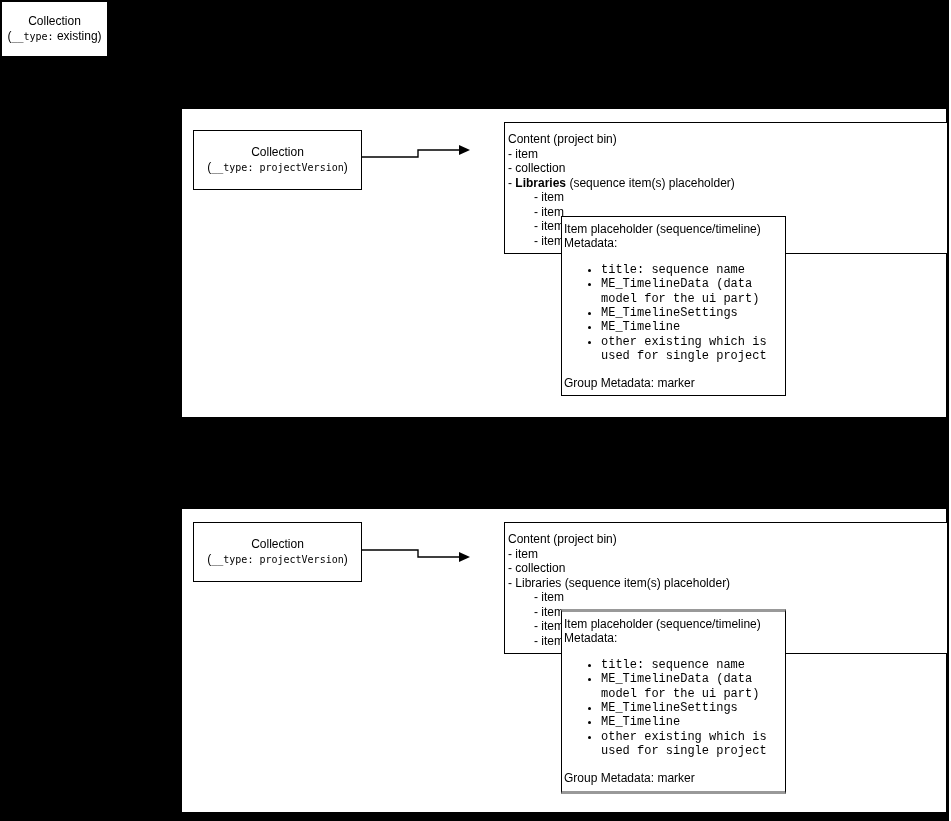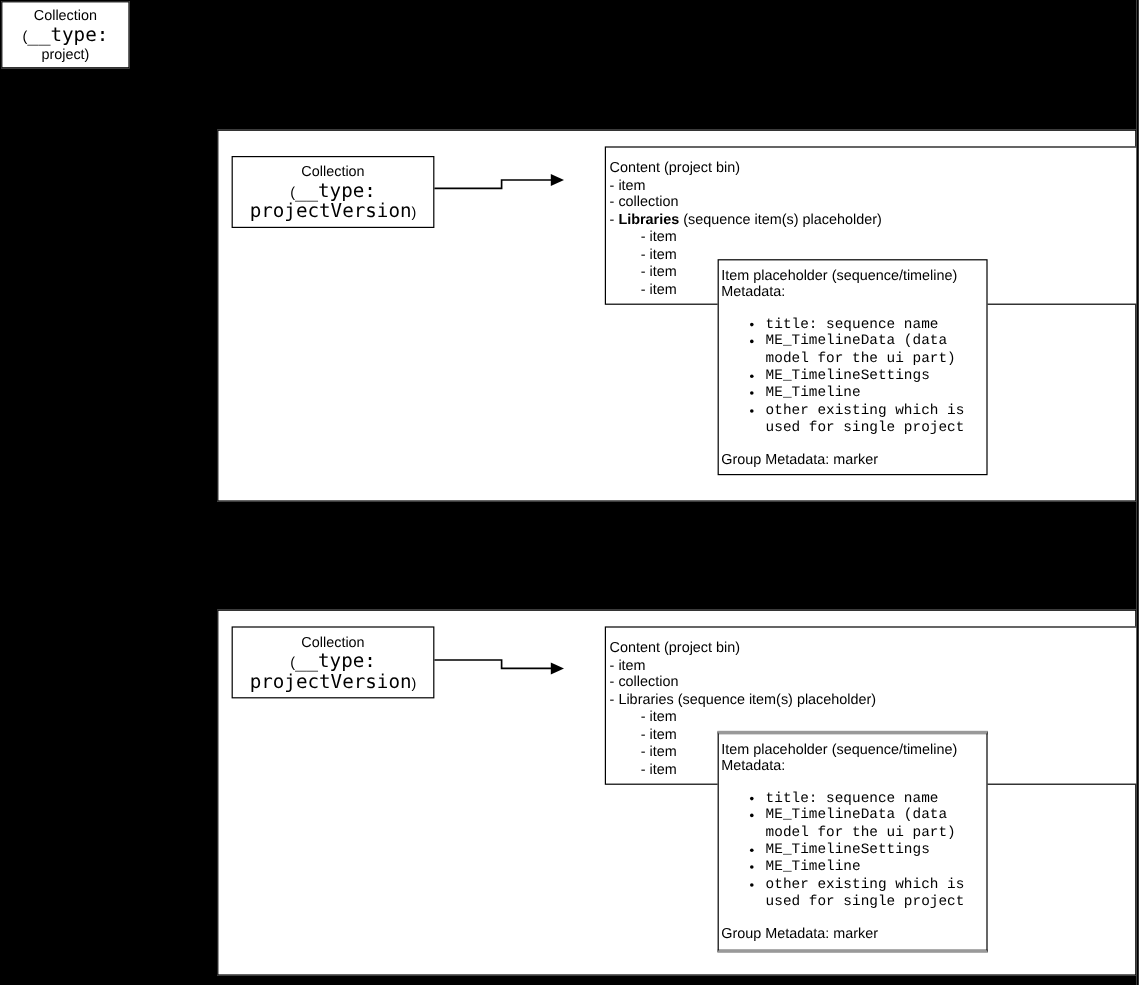--- a/index.html
+++ b/index.html
@@ -2,21 +2,21 @@
 <html><head>
 <meta charset="utf-8">
 <style>
   html,body{margin:0;padding:0;}
   body{
     width:951px;height:821px;position:relative;overflow:hidden;
     background:#000000;
     font-family:"Liberation Sans", sans-serif;
     font-size:12px;color:#000000;
   }
-  .mono{font-family:"DejaVu Sans Mono", monospace;font-size:16px;}
+  .mono{font-family:"DejaVu Sans Mono", monospace;font-size:10px;}
   .root-box{
     position:absolute;left:1px;top:1px;width:107px;height:56px;
     background:#ffffff;border:1px solid #000;box-sizing:border-box;
     display:flex;flex-direction:column;align-items:center;justify-content:center;
     text-align:center;line-height:15px;
   }
   .panel{
     position:absolute;left:181px;width:766px;background:#ffffff;
     border:1px solid #000;box-sizing:border-box;
   }
@@ -34,40 +34,40 @@
   .content-box{
     position:absolute;left:290px;top:13px;width:450px;height:132px;
     background:#ffffff;border:1px solid #000;box-sizing:border-box;
     padding:9px 4px 2px 3px;line-height:14.5px;margin-left:32px;
   }
   .content-box .indent{padding-left:26px;}
   .bold{font-weight:bold;}
   .item-box{
     position:absolute;left:379px;width:225px;background:#ffffff;
     border:1px solid #000;box-sizing:border-box;
-    padding:5px 2px;line-height:14.4px;z-index:2;margin-left:37px;
+    padding:5px 2px;line-height:14.4px;z-index:2;
   }
   .p1 .item-box{top:107px;height:180px;}
   .p2 .item-box{
     top:100px;height:185px;
     border-top:3px solid #999999;border-bottom:3px solid #999999;
   }
   .item-box ul{margin:12px 0;padding-left:37px;font-family:Liberation Mono, monospace;}
   .item-box li{margin:0;}
   .right-strip{
     position:absolute;right:0;top:0;width:2px;height:821px;
     background:#ffffff;border-left:2px solid #000;
   }
 </style>
 </head>
 <body>
 
 <div class="root-box">
   <div>Collection</div>
-  <div><span>(</span><span class="mono">__type:</span><span> project</span><span>)</span></div>
+  <div><span>(</span><span class="mono">__type:</span><span> existing</span><span>)</span></div>
 </div>
 
 <div class="panel p1">
 
   <div class="collection-box">
     <div>Collection</div>
     <div><span>(</span><span class="mono">__type: projectVersion</span><span>)</span></div>
   </div>
 
   <svg class="arrow-svg" viewBox="0 0 112 30">

